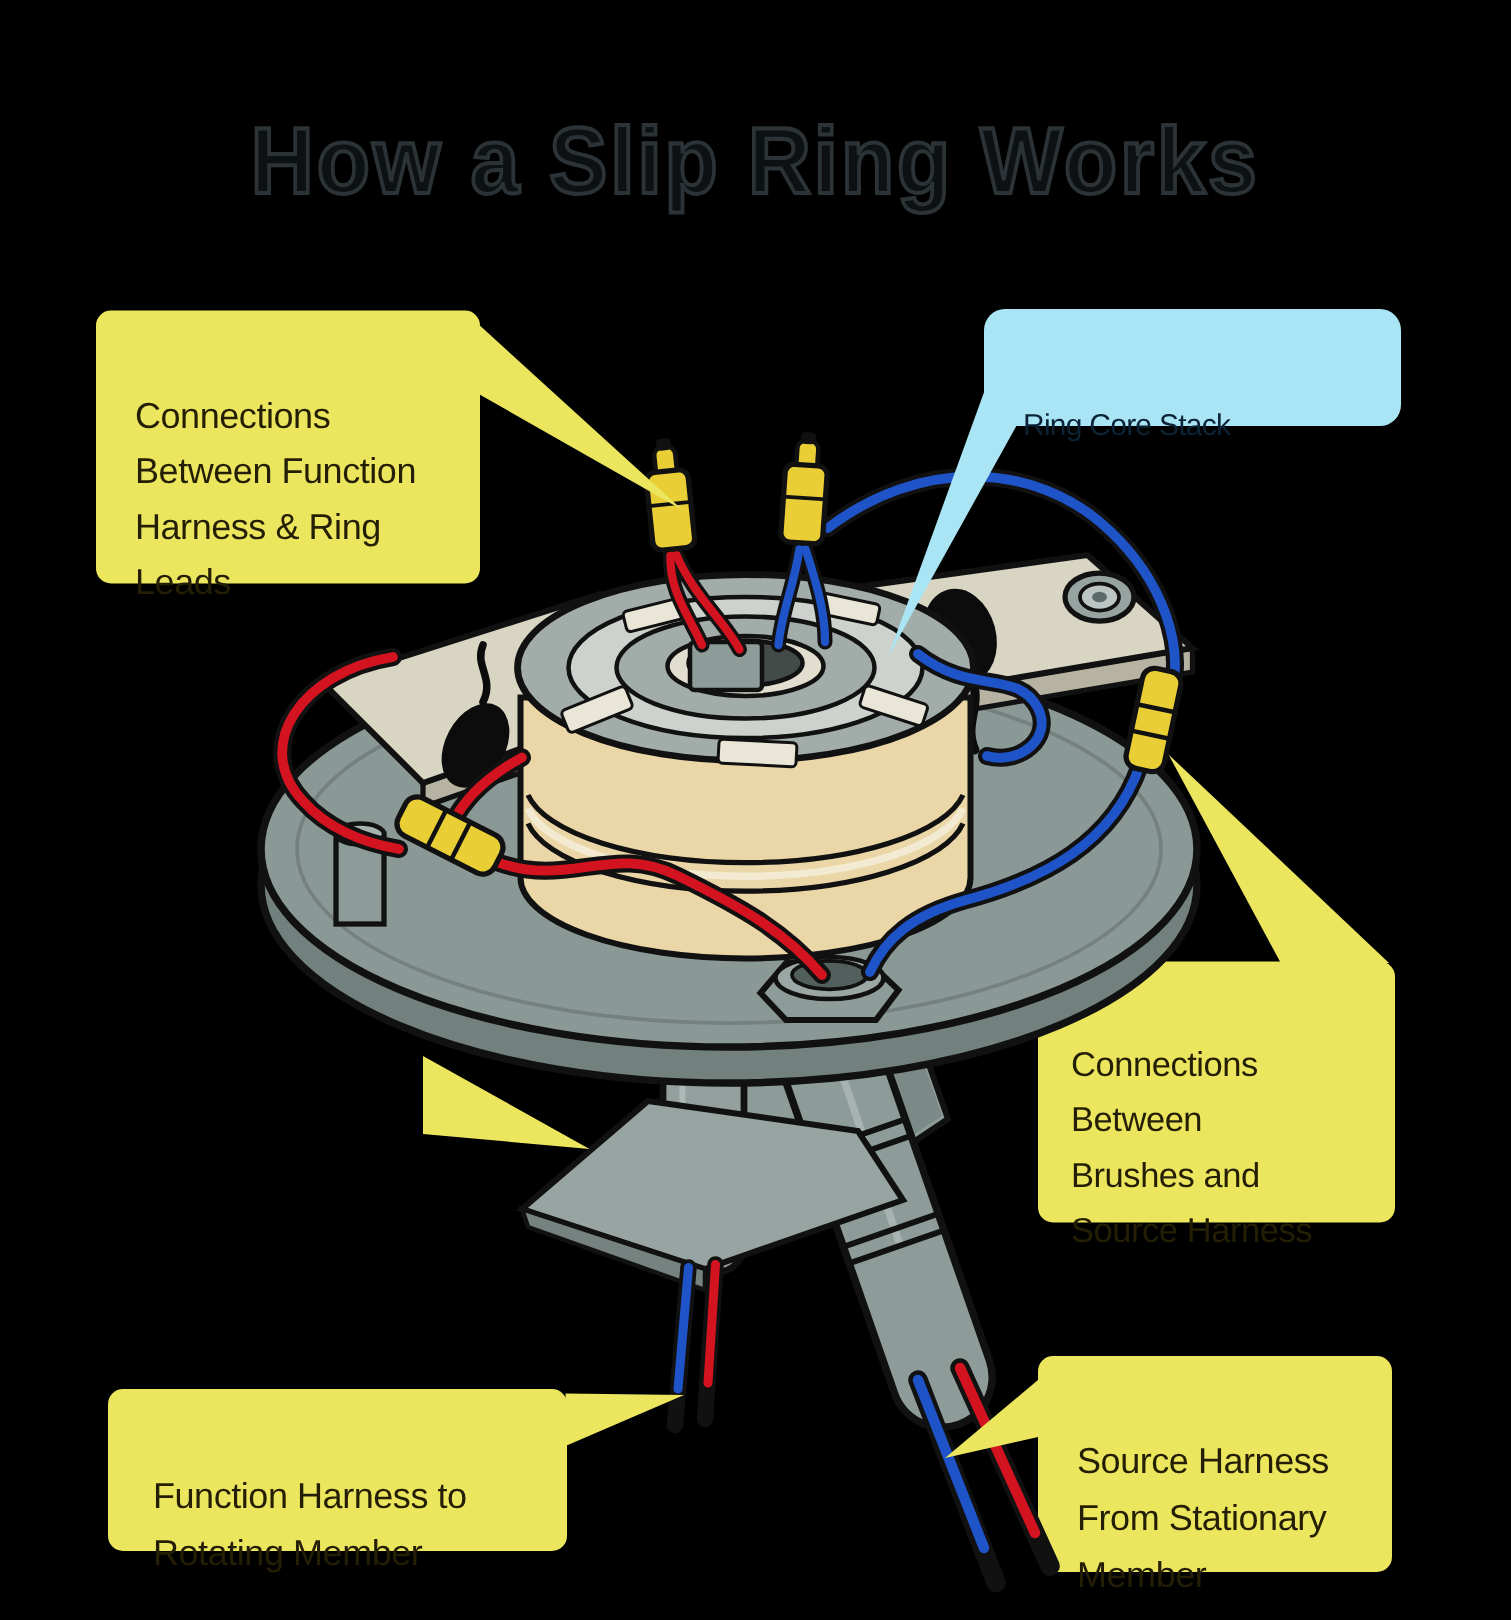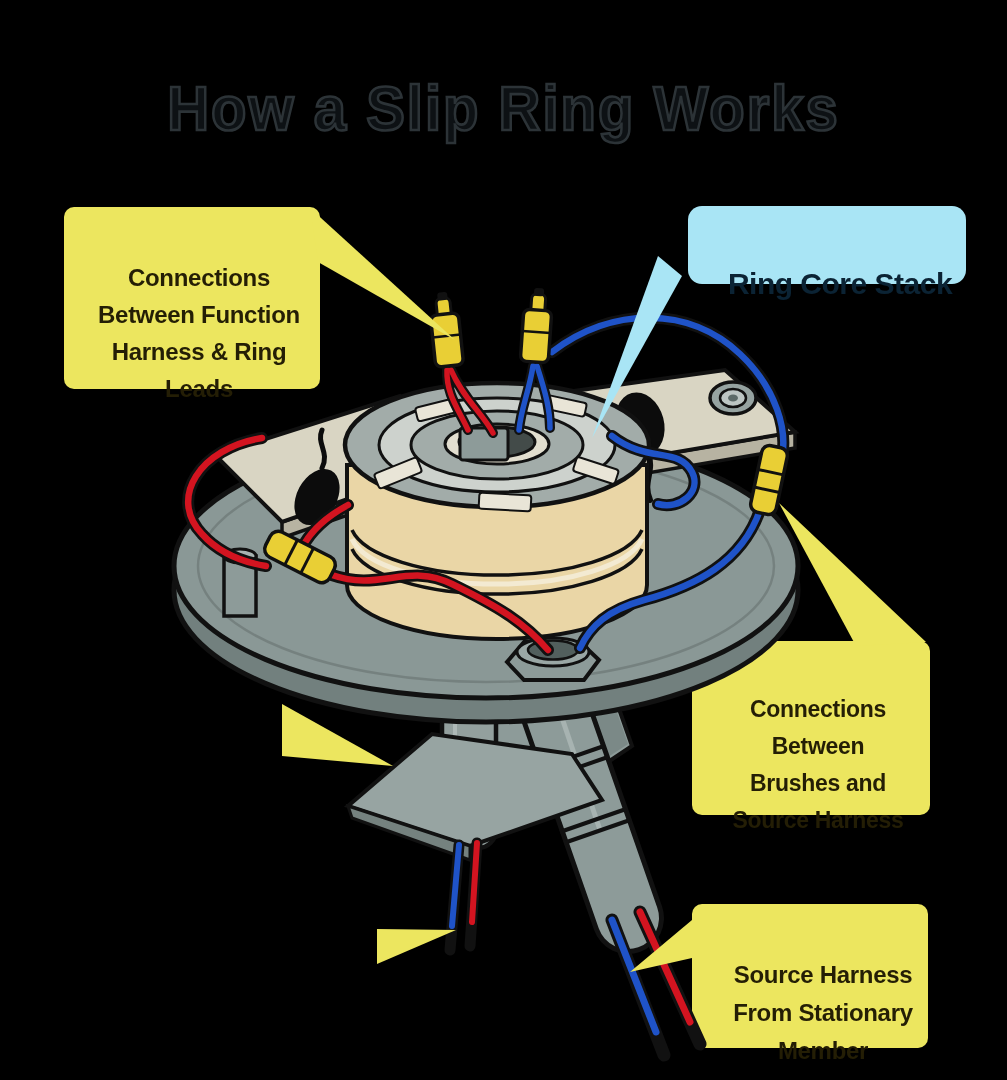--- a/index.html
+++ b/index.html
@@ -10,26 +10,26 @@
   .abs{position:absolute;}
   #title{
     left:0;right:0;top:74px;text-align:center;
     font-size:58px;font-weight:700;letter-spacing:2px;
     color:#0d1114;-webkit-text-stroke:2.5px #2c3337;
     text-shadow:0 0 1px #32383c;
     transform:scaleY(1.08);
   }
   .callout{
     border-radius:10px;background:#ece65f;color:#241e05;
-    font-weight:700;letter-spacing:-0.3px;white-space:pre-line;
-    box-sizing:border-box;line-height:37px;font-size:24px;text-align:center;
+    font-weight:400;letter-spacing:-0.3px;white-space:pre-line;
+    box-sizing:border-box;line-height:37px;font-size:24px;
   }
   .callout.blue{
     background:#a9e5f5;color:#0b2334;border-radius:14px;
-    font-size:30px;line-height:40px;letter-spacing:-0.5px;margin-left:32px;
+    font-size:20px;line-height:40px;letter-spacing:-0.5px;
   }
   #c1{left:64px;top:207px;width:256px;height:182px;padding:15px 12px 0 26px;}
   #c2{left:656px;top:206px;width:278px;height:78px;padding:18px 0 0 26px;}
   #c3{left:692px;top:641px;width:238px;height:174px;padding:13px 8px 0 22px;font-size:23px;}
   #c4{left:14px;top:696px;width:268px;height:142px;padding:15px 0 0 24px;line-height:36px;}
   #c5{left:72px;top:926px;width:306px;height:108px;padding:15px 0 0 30px;line-height:38px;}
   #c6{left:692px;top:904px;width:236px;height:144px;padding:14px 0 0 26px;line-height:38px;}
   svg{display:block;}
   #device,#beams{left:0;top:0;pointer-events:none;}
 </style>
@@ -45,20 +45,24 @@
 Leads</span>
   </div>
   <div id="c2" class="callout blue abs">
     <span>Ring Core Stack</span>
   </div>
   <div id="c3" class="callout abs">
     <span>Connections
 Between
 Brushes and
 Source Harness</span>
+  </div>
+  <div id="c5" class="callout abs">
+    <span>Function Harness to
+Rotating Member</span>
   </div>
   <div id="c6" class="callout abs">
     <span>Source Harness
 From Stationary
 Member</span>
   </div>
 
   <svg id="device" class="abs" width="1007" height="1080" viewBox="0 0 1007 1080">
 
     <g>

